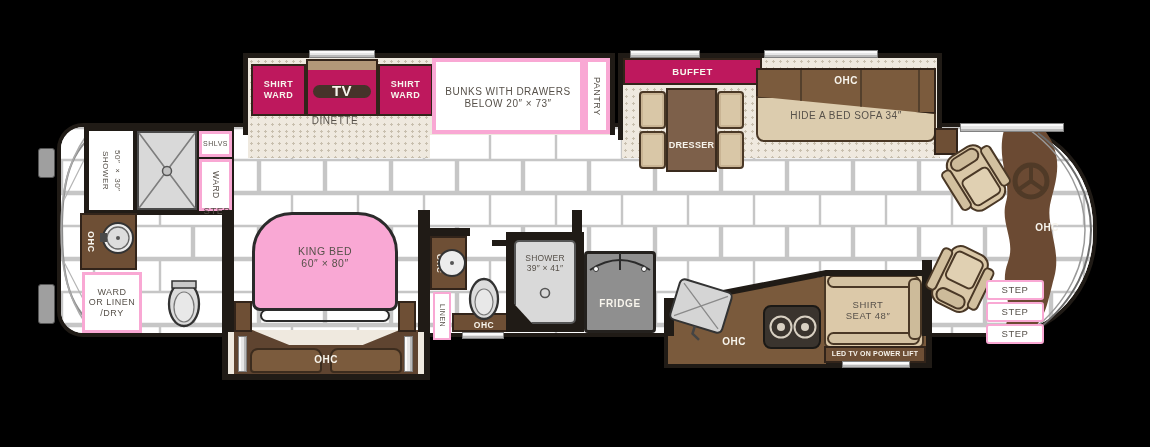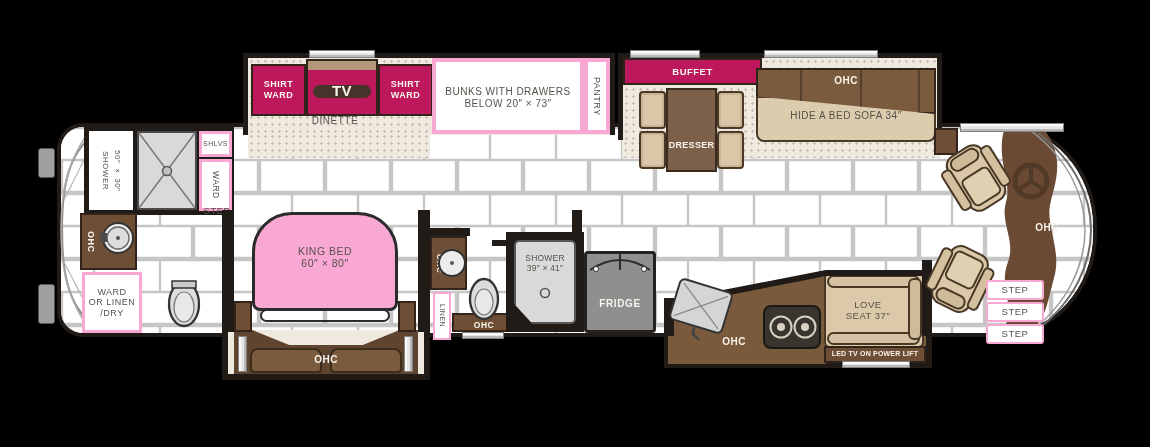--- a/index.html
+++ b/index.html
@@ -206,22 +206,22 @@
   <div class="a" style="left:668px;top:276px;width:158px;height:88px;background:#7a5a3c;
        clip-path:polygon(0 27%,100% 0,100% 100%,0 100%);z-index:4;"></div>
   <div class="a" style="left:763px;top:305px;width:58px;height:44px;background:#3a342e;border:2px solid #1b1916;border-radius:8px;z-index:5;"></div>
   <div class="a c w" style="left:706px;top:334px;width:56px;height:15px;font-size:10px;z-index:6;">OHC</div>
 
   <div class="a" style="left:824px;top:272px;width:100px;height:76px;background:#dcc9a9;border:2.5px solid #4a3826;border-radius:6px;z-index:5;">
     <div class="a" style="left:1px;top:1px;width:93px;height:13px;background:#d4c2a2;border:2px solid #4a3826;border-radius:8px;"></div>
     <div class="a" style="left:1px;bottom:1px;width:93px;height:13px;background:#d4c2a2;border:2px solid #4a3826;border-radius:8px;"></div>
     <div class="a" style="right:0;top:4px;width:14px;height:62px;background:#cdbb9a;border:2px solid #4a3826;border-radius:6px;"></div>
     <div class="a c d" style="left:2px;top:18px;width:80px;height:36px;font-size:9.5px;flex-direction:column;">
-      <span>LOVE</span>
-      <span>SEAT 37″</span>
+      <span>SHIRT</span>
+      <span>SEAT 48″</span>
     </div>
   </div>
   <div class="a brown c w" style="left:824px;top:346px;width:102px;height:17px;font-size:7px;letter-spacing:.2px;z-index:6;">LED TV ON POWER LIFT</div>
   <div class="a railh" style="left:842px;top:361px;width:68px;height:7px;z-index:9;"></div>
 
   <div class="a railh" style="left:960px;top:123px;width:104px;height:9px;z-index:6;"></div>
 
   <div class="a chair" style="left:947px;top:146px;transform:rotate(-32deg);z-index:7;">
     <div class="a ch-seat"></div>
     <div class="a ch-armL"></div>

